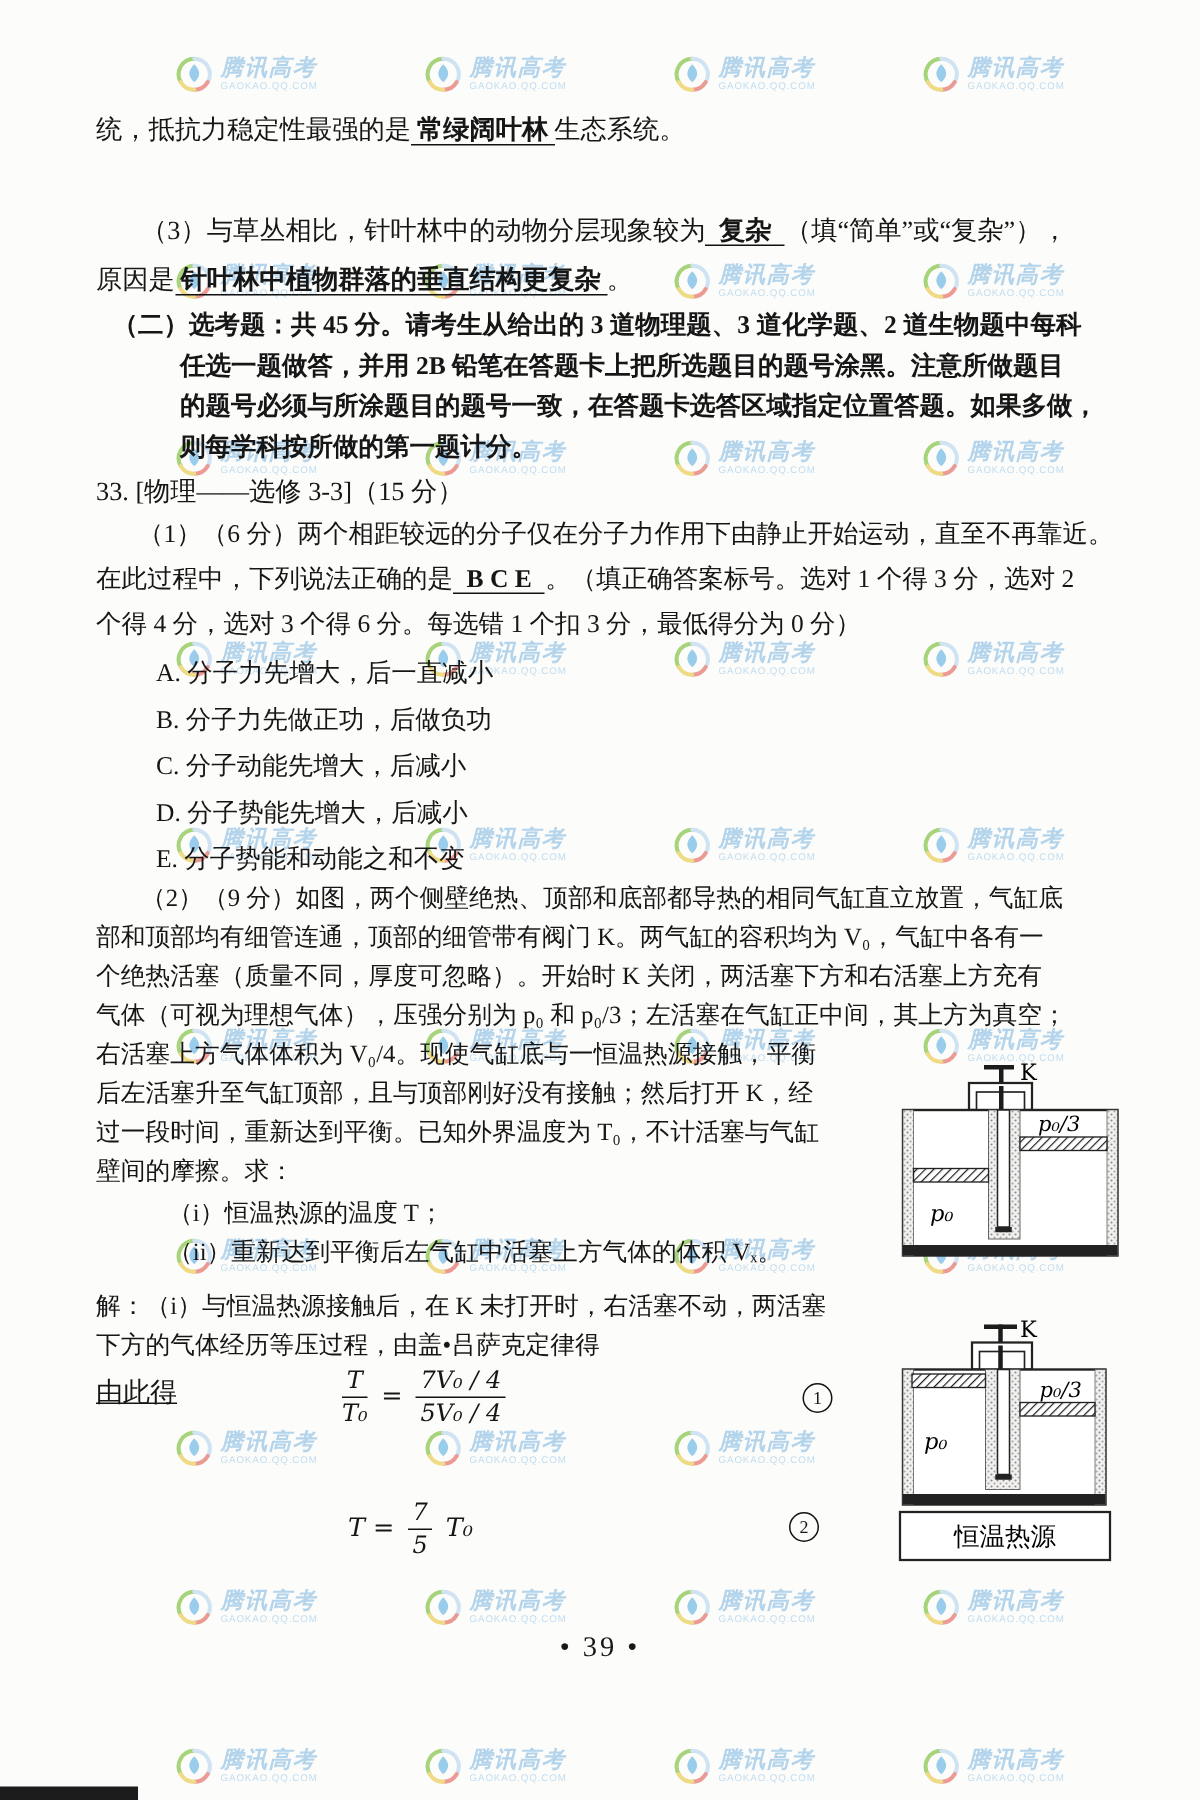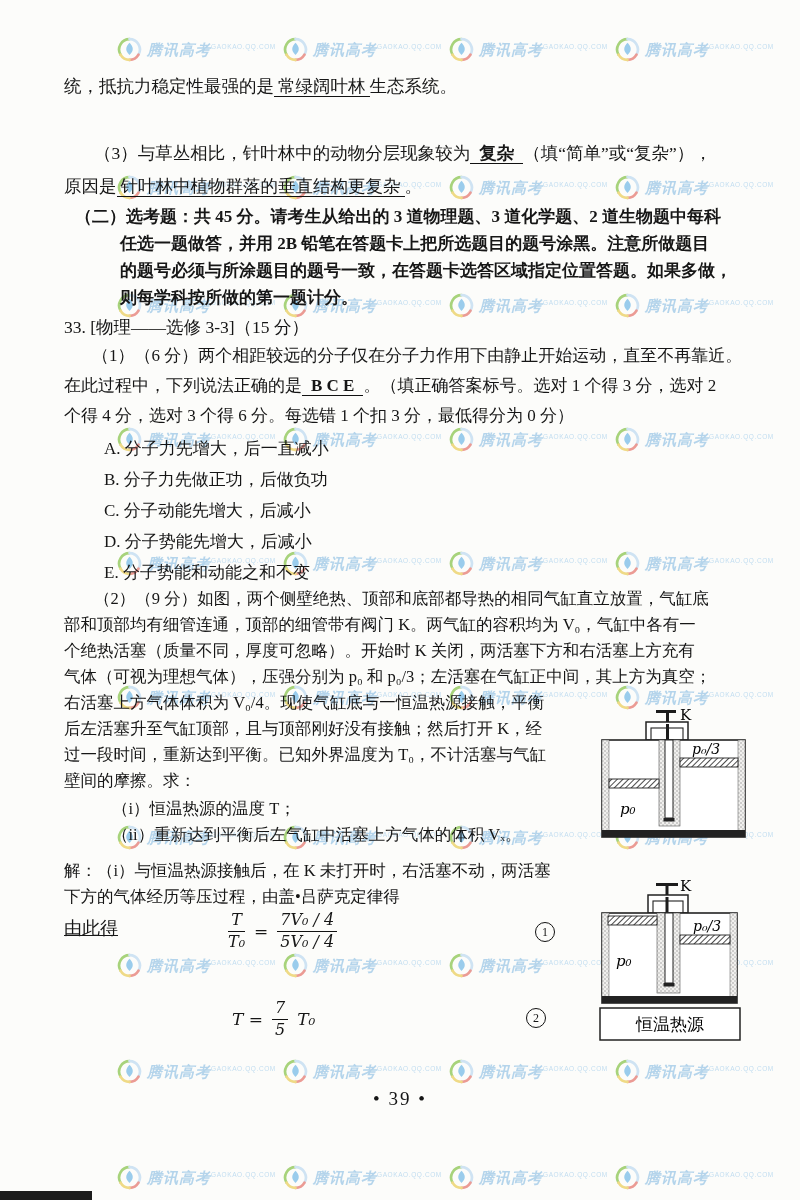--- a/index.html
+++ b/index.html
@@ -3,31 +3,31 @@
 <meta charset="utf-8">
 <style>
   html,body{margin:0;padding:0;background:#e8e8e8;}
   .page{
     position:relative;width:800px;height:1200px;margin:0 auto;
     background:#fcfcfa;overflow:hidden;
     font-family:"Liberation Serif","DejaVu Serif",serif;color:#161616;
   }
   
   .wm{position:absolute;display:flex;align-items:center;gap:4px;opacity:.8;pointer-events:none;}
-  .wm-texts{display:flex;flex-direction:row;line-height:1;justify-content:center;}
+  .wm-texts{display:flex;flex-direction:column;line-height:1;justify-content:center;}
   .wm-brand{font-size:15px;font-weight:bold;font-style:italic;color:#a3cbe8;letter-spacing:1px;
     font-family:"Liberation Sans",sans-serif;}
   .wm-url{font-size:6.5px;color:#b4d6ee;letter-spacing:.6px;margin-top:2px;
     font-family:"Liberation Sans",sans-serif;}
   
   .blk{position:absolute;white-space:nowrap;}
   .line{white-space:nowrap;}
   .fs-big{font-size:17.5px;line-height:33px;}
   .ans{font-weight:bold;border-bottom:1.5px solid #111;padding:0 9px;}
-  .ans-tight{font-weight:normal;border-bottom:1.5px solid #111;padding:0 4px;text-align:right;}
+  .ans-tight{font-weight:bold;border-bottom:1.5px solid #111;padding:0 4px;text-align:right;}
   .bold{font-weight:bold;}
   .ind30{padding-left:30px;}
   .ind28{padding-left:28px;}
   .ind11{padding-left:11px;}
   .ind56{padding-left:56px;}
   .ind40{padding-left:40px;}
   .ind48{padding-left:48px;}
   
   .eq{position:absolute;display:flex;align-items:center;gap:9px;
       font-family:"DejaVu Serif",serif;font-style:italic;font-size:17px;}

